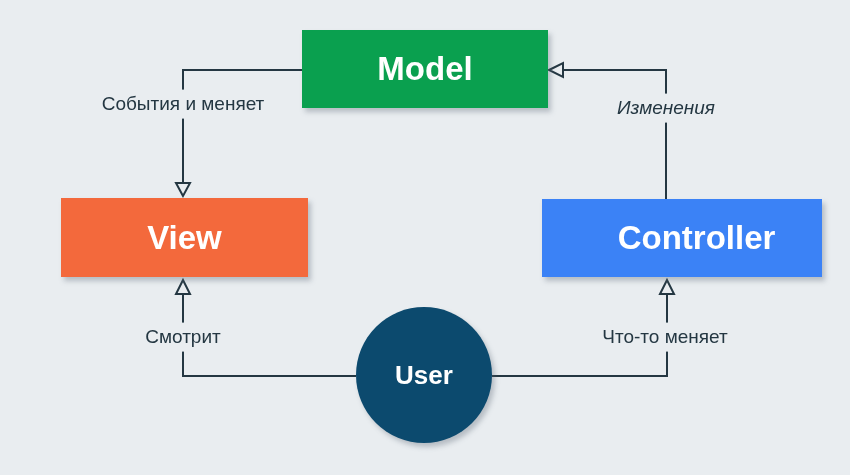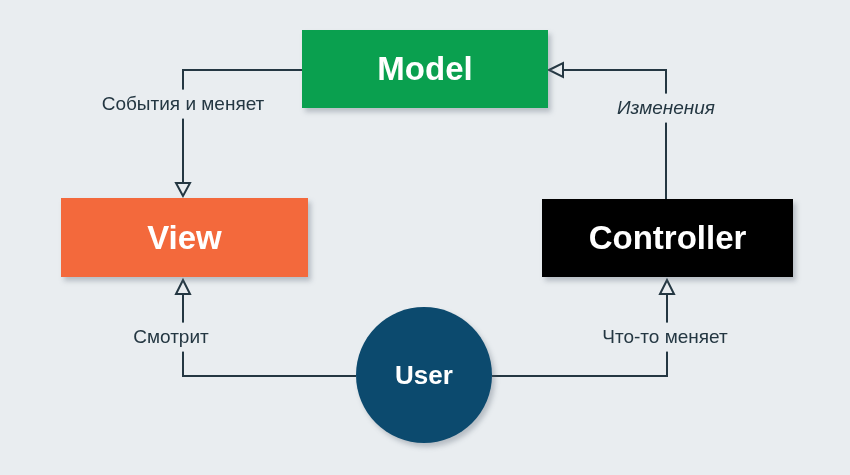--- a/index.html
+++ b/index.html
@@ -35,21 +35,21 @@
     transform:translate(-50%,-50%);
     background:var(--bg);
     color:var(--label);
     font-size:19px;
     line-height:1.2;
     padding:3px 6px;
     white-space:nowrap;
   }
   #label-model-view{left:183px;top:104px;}
   #label-controller-model{left:666px;top:108px;font-style:italic;}
-  #label-user-view{left:171px;top:337px;}
+  #label-user-view{left:183px;top:337px;}
   #label-user-controller{left:665px;top:337px;}
 </style>
 </head>
 <body>
 
 <div class="stage">
 
   <svg class="wires" width="850" height="475" viewBox="0 0 850 475" aria-hidden="true">
 
     <g>
@@ -74,21 +74,21 @@
   </svg>
 
   <div id="node-model" class="node rect" style="background: rgb(10, 160, 79);">
     <span>Model</span>
   </div>
 
   <div id="node-view" class="node rect" style="background: rgb(243, 105, 60);">
     <span>View</span>
   </div>
 
-  <div id="node-controller" class="node rect" style="background: #000000;">
+  <div id="node-controller" class="node rect" style="background: #3b82f6; padding-left: 29px;">
     <span>Controller</span>
   </div>
 
   <div id="node-user" class="node circle" style="background: #0c4a6e;">
     <span>User</span>
   </div>
 
   <div id="label-model-view" class="edge-label">События и меняет</div>
 
   <div id="label-controller-model" class="edge-label">Изменения</div>

